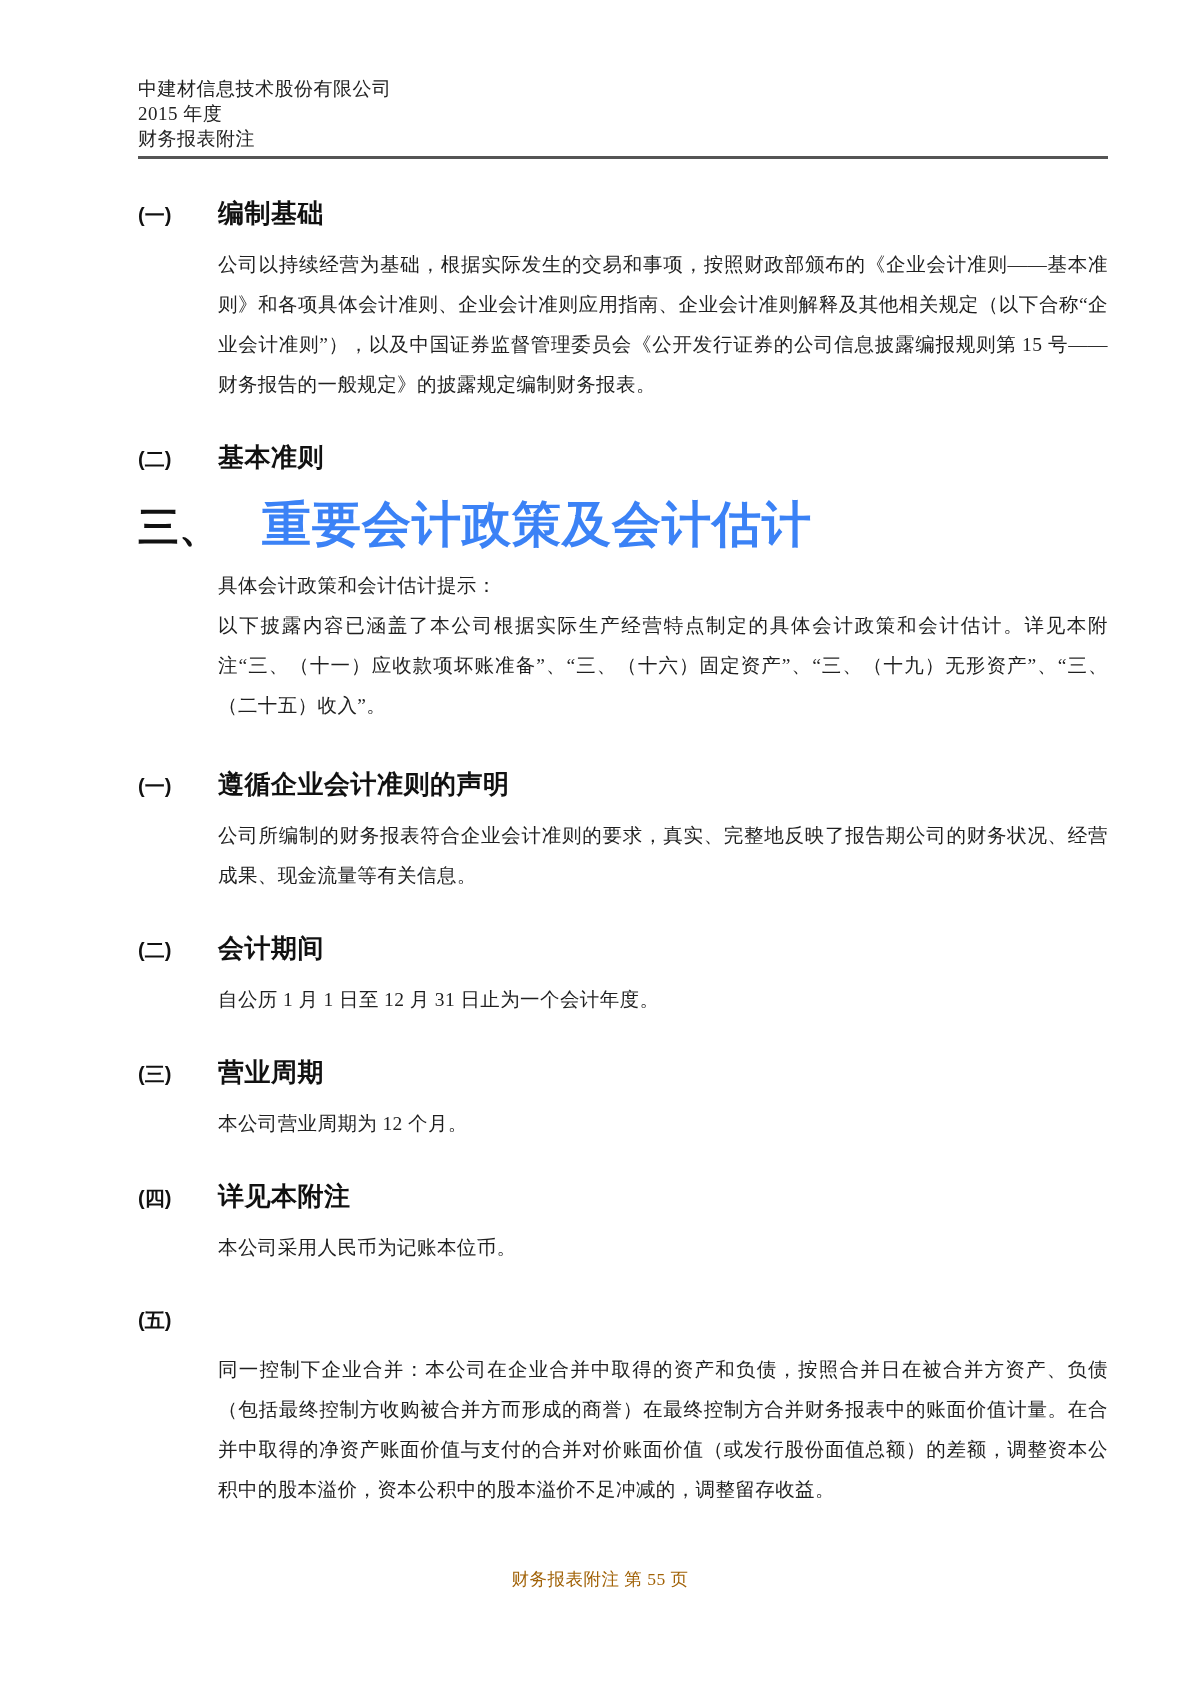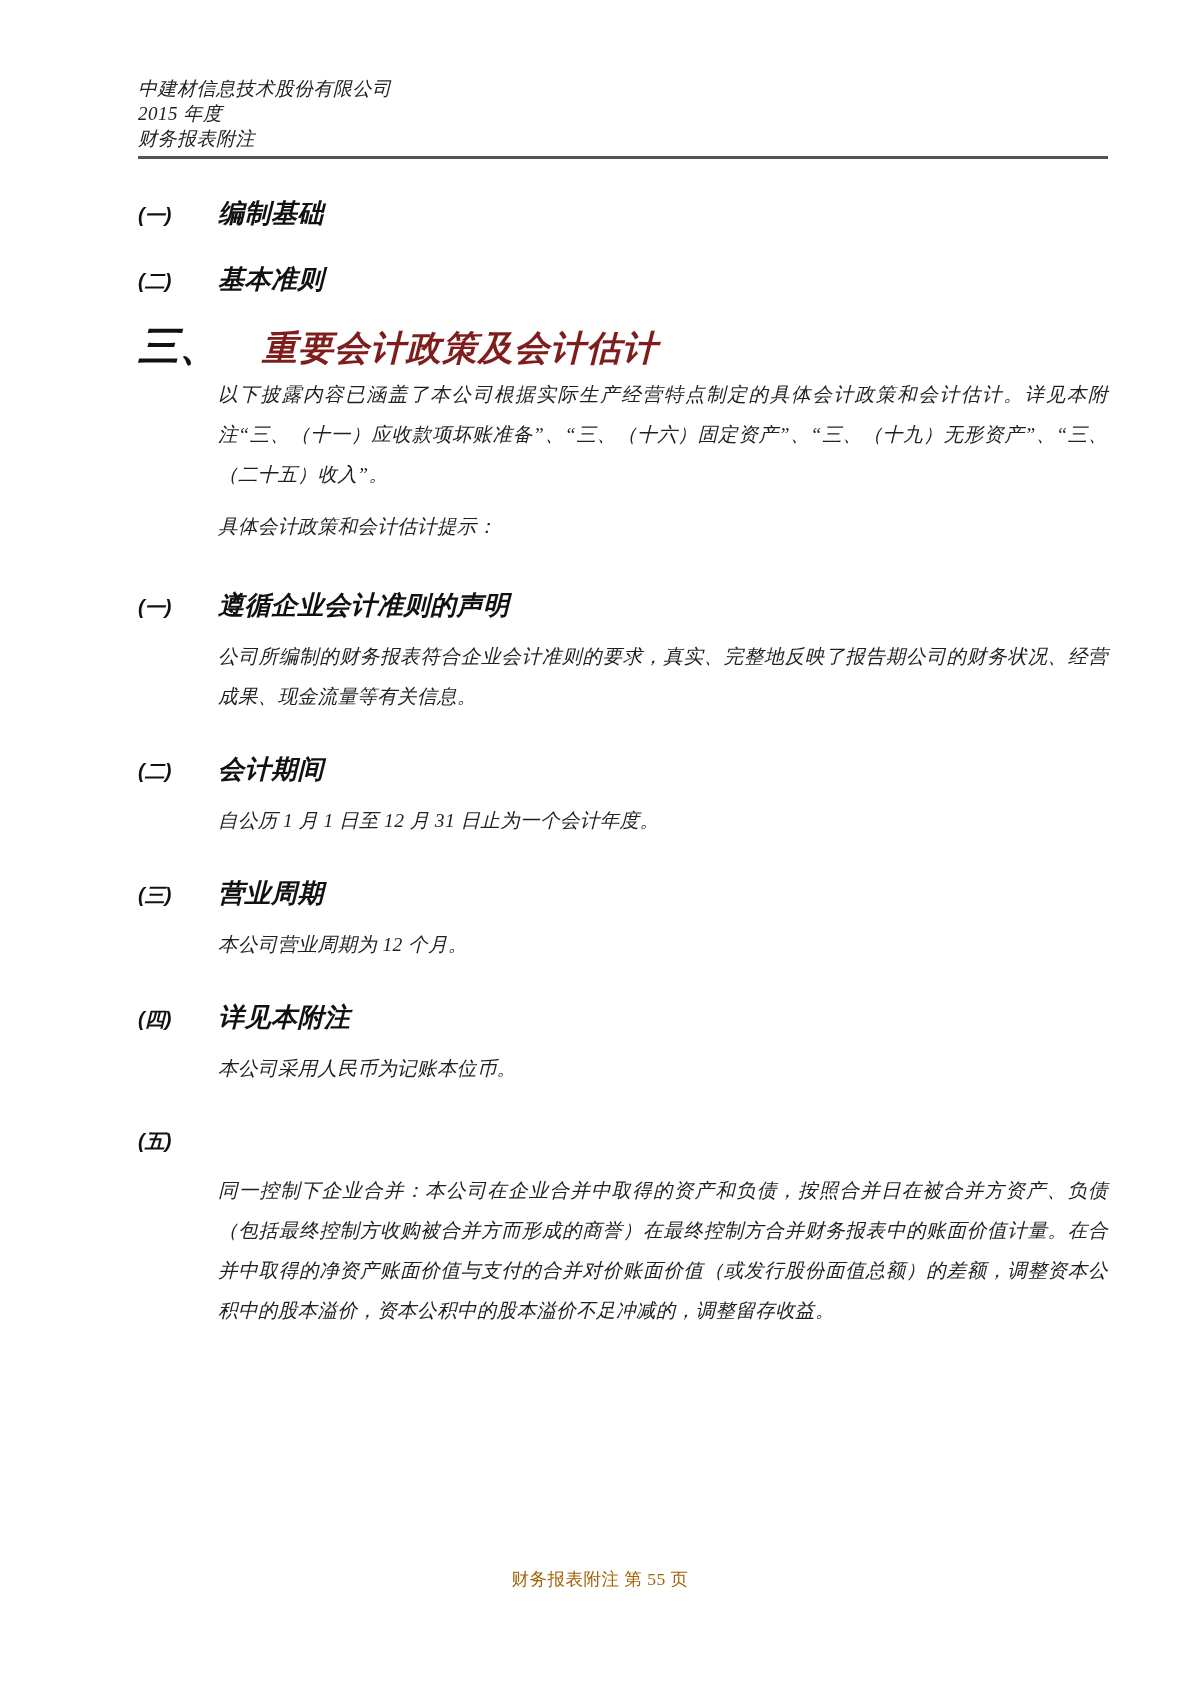--- a/index.html
+++ b/index.html
@@ -9,21 +9,20 @@
     height: 1696px;
     background: #ffffff;
     color: #1f1f1f;
     font-family: "Liberation Serif", "DejaVu Serif", serif;
     overflow: hidden;
     box-sizing: border-box;
   }
   .content {
     padding: 76px 92px 0 138px;
     box-sizing: border-box;
-    font-style: italic;
   }
   
   .hline {
     font-size: 19px;
     line-height: 25px;
     color: #222;
     letter-spacing: 0.5px;
   }
   .rule {
     margin-top: 5px;
@@ -72,22 +71,22 @@
   .ch-num {
     font-family: "Liberation Sans", "DejaVu Sans", sans-serif;
     font-weight: 700;
     font-size: 41px;
     color: #111;
     margin-right: 42px;
   }
   .ch-title {
     font-family: "Liberation Sans", "DejaVu Sans", sans-serif;
     font-weight: 700;
-    font-size: 35px;
-    color: #7f1d1d;
+    font-size: 49px;
+    color: #3b82f6;
     letter-spacing: 1px;
   }
   .intro-lead { margin-top: 12px; }
   .intro-body { margin-top: 0; }
   
   .footer {
     position: absolute;
     left: 0;
     right: 0;
     top: 1567px;
@@ -108,35 +107,36 @@
       <div class="hline">2015 年度</div>
       <div class="hline">财务报表附注</div>
     </header>
     <div class="rule"></div>
 
     <section class="mt-42">
       <div class="sec-head">
         <span class="sec-label">(一)</span>
         <span class="sec-title">编制基础</span>
       </div>
+      <p class="body">公司以持续经营为基础，根据实际发生的交易和事项，按照财政部颁布的《企业会计准则——基本准则》和各项具体会计准则、企业会计准则应用指南、企业会计准则解释及其他相关规定（以下合称“企业会计准则”），以及中国证券监督管理委员会《公开发行证券的公司信息披露编报规则第 15 号——财务报告的一般规定》的披露规定编制财务报表。</p>
     </section>
 
     <section class="mt-40">
       <div class="sec-head">
         <span class="sec-label">(二)</span>
         <span class="sec-title">基本准则</span>
       </div>
     </section>
 
     <div class="chapter">
       <span class="ch-num">三、</span>
       <span class="ch-title">重要会计政策及会计估计</span>
     </div>
+    <p class="body intro-lead">具体会计政策和会计估计提示：</p>
     <p class="body intro-body">以下披露内容已涵盖了本公司根据实际生产经营特点制定的具体会计政策和会计估计。详见本附注“三、（十一）应收款项坏账准备”、“三、（十六）固定资产”、“三、（十九）无形资产”、“三、（二十五）收入”。</p>
-    <p class="body intro-lead">具体会计政策和会计估计提示：</p>
 
     <section class="mt-46">
       <div class="sec-head">
         <span class="sec-label">(一)</span>
         <span class="sec-title">遵循企业会计准则的声明</span>
       </div>
       <p class="body">公司所编制的财务报表符合企业会计准则的要求，真实、完整地反映了报告期公司的财务状况、经营成果、现金流量等有关信息。</p>
     </section>
 
     <section class="mt-40">

